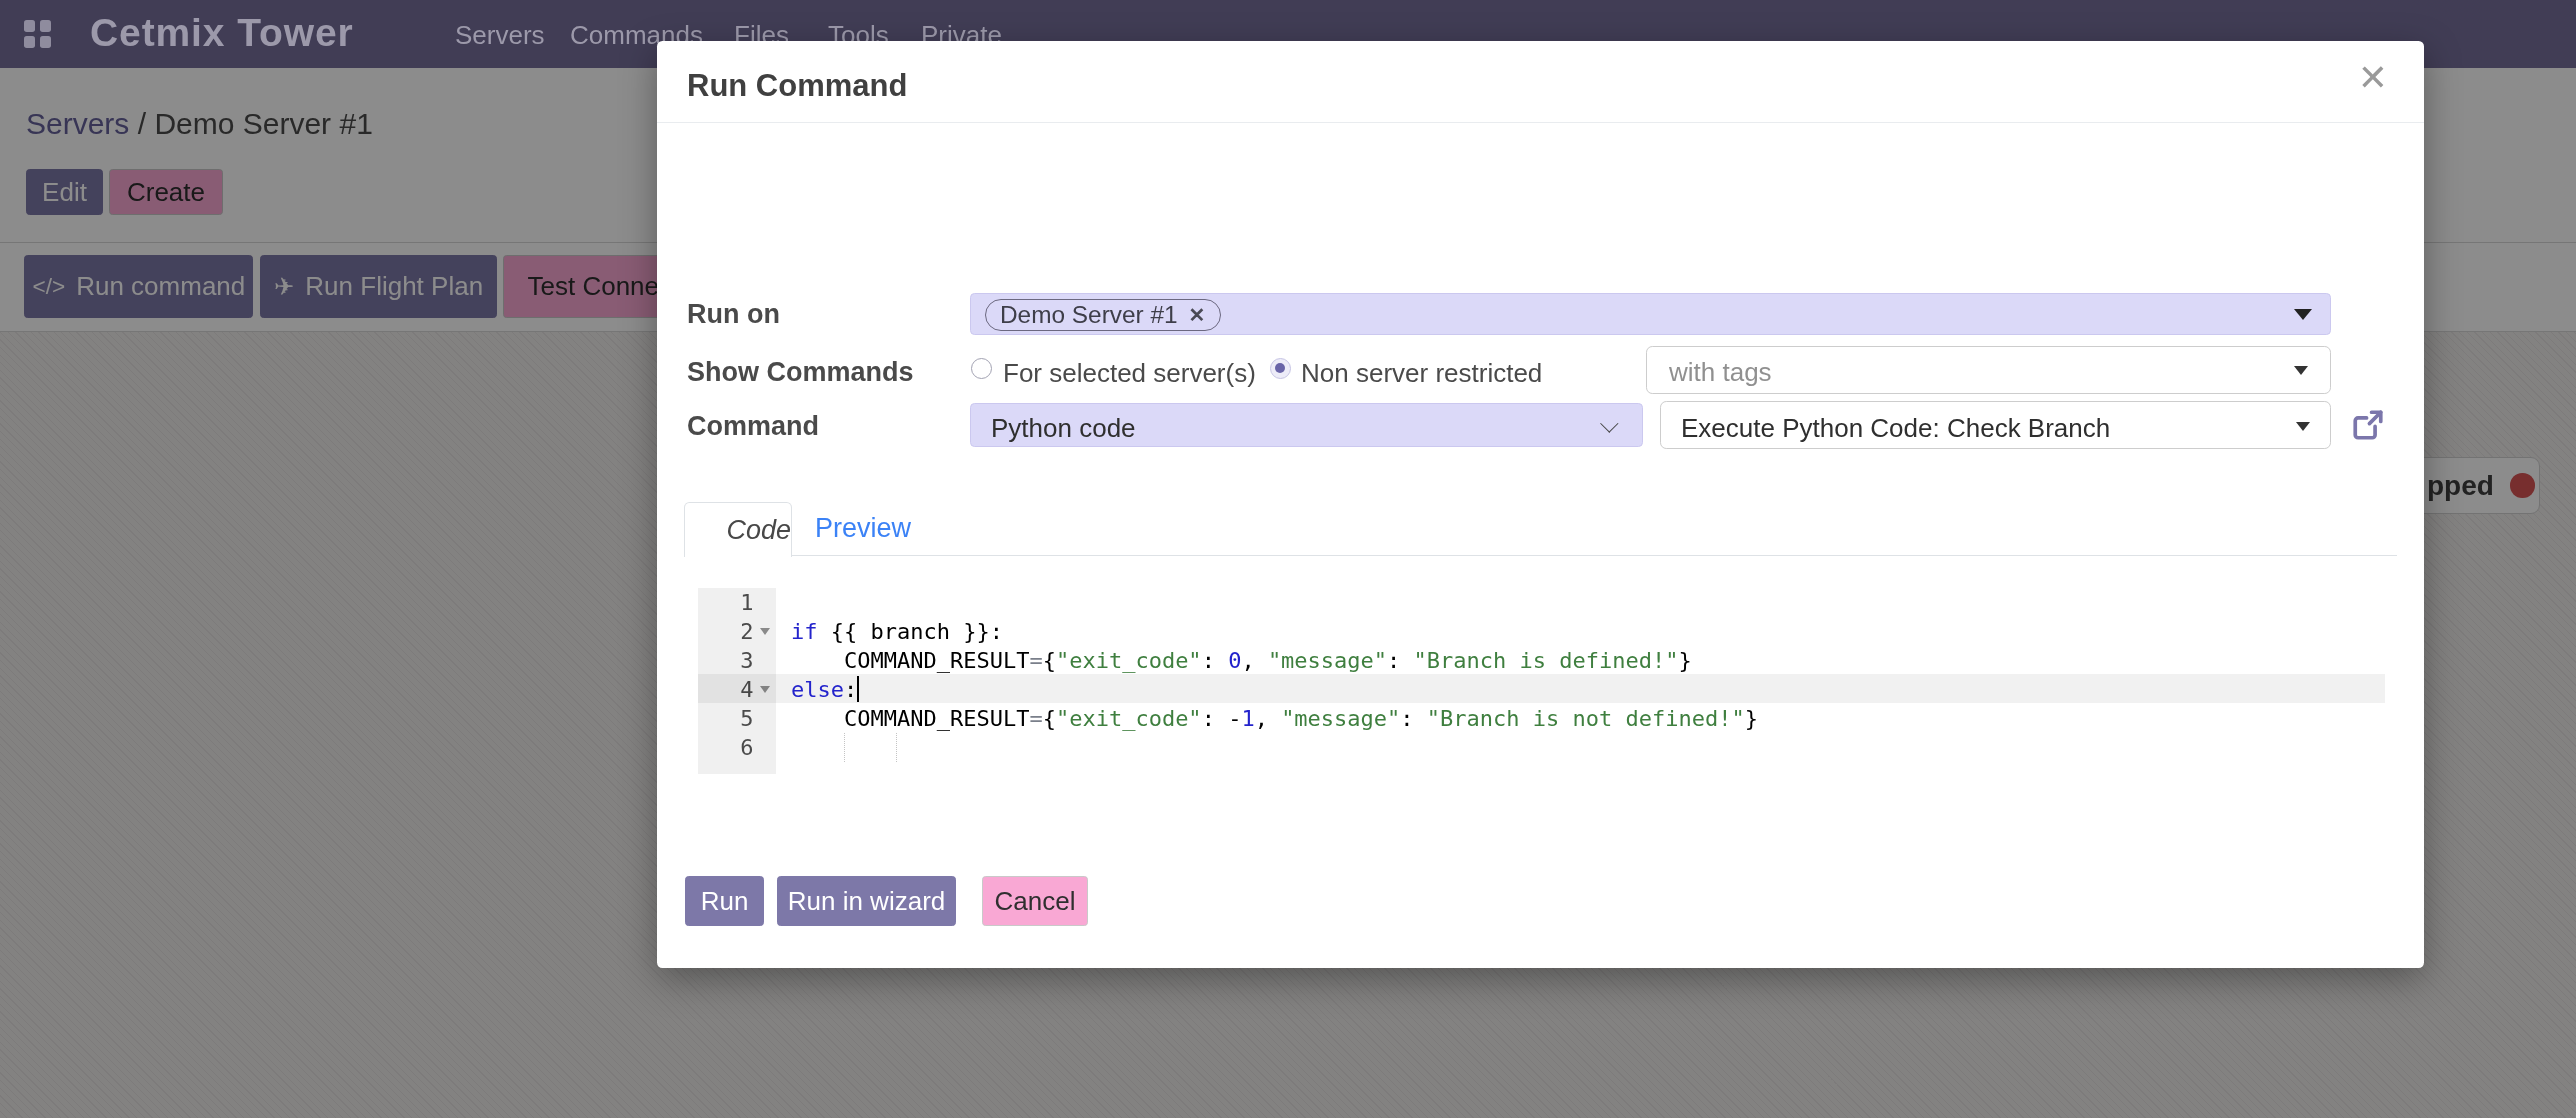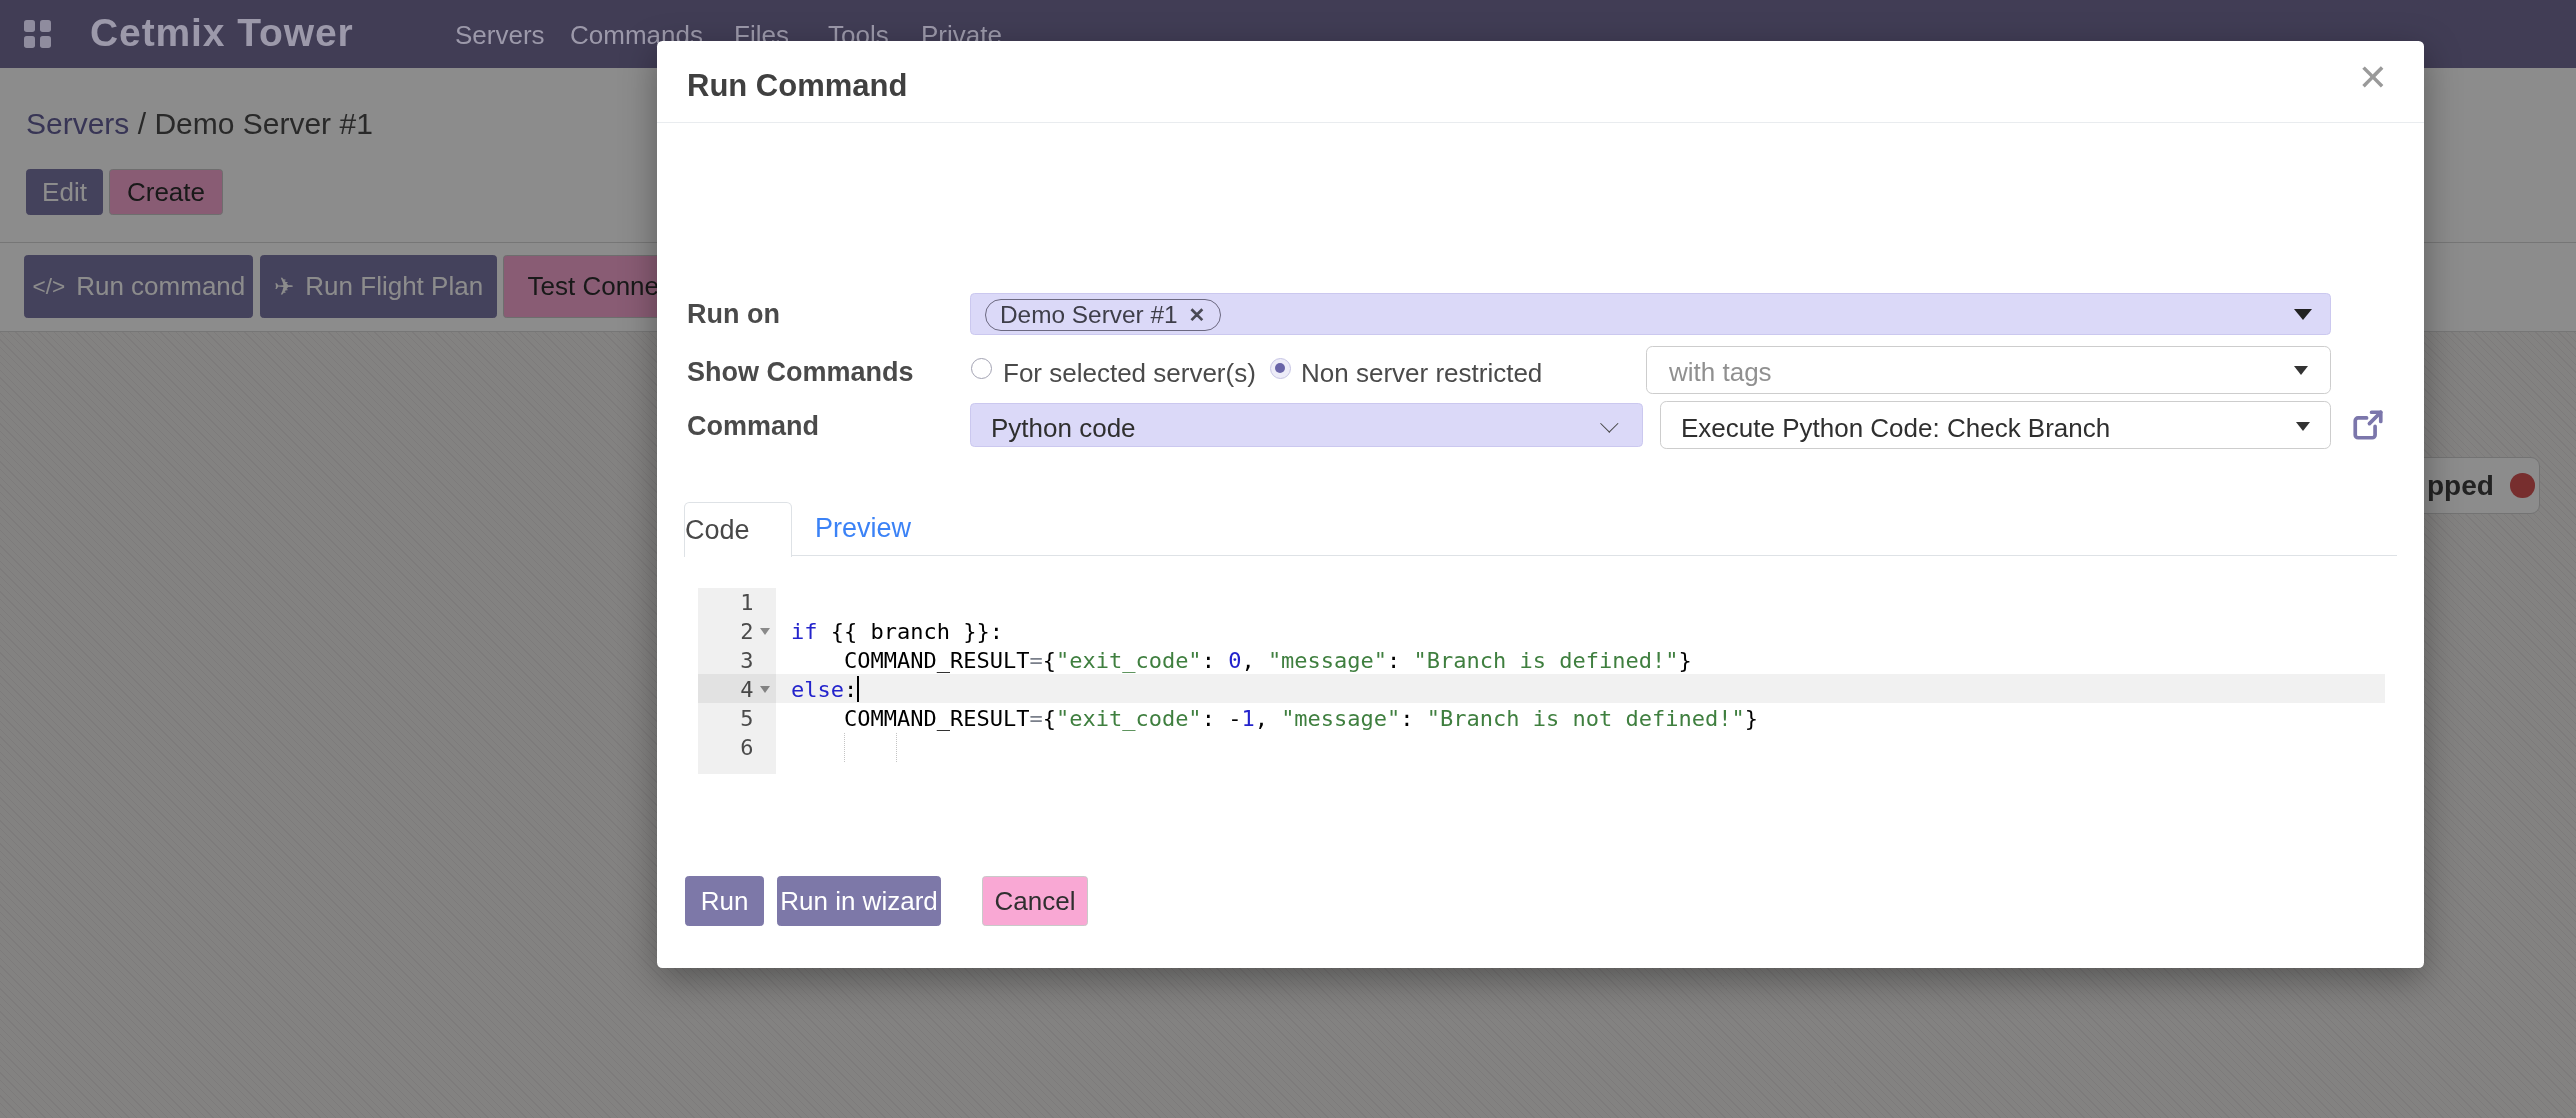--- a/index.html
+++ b/index.html
@@ -65,21 +65,21 @@
   .radio.off { border:1.8px solid #a2a2b2; background:#fff; }
   .radio.on { border:1.8px solid #c6c4e4; background:#edecf8; }
   .radio.on::after { content:""; position:absolute; left:3.6px; top:3.6px; width:10px; height:10px; border-radius:50%; background:#6964a8; }
   .rlabel { position:absolute; font-size:26px; color:#4a4a4a; }
   .ext-link { position:absolute; left:1694px; top:367px; width:34px; height:34px; color:#7b76ab; cursor:pointer; }
 
   
   .tabs-hr { position:absolute; left:27px; top:514px; width:1713px; height:0.9px; background:#dee2e6; }
   .tab-code { position:absolute; left:27px; top:461px; width:108px; height:55px; background:#fff;
     border:0.9px solid #dee2e6; border-bottom:none; border-radius:5.4px 5.4px 0 0; z-index:2;
-    display:flex; align-items:center; justify-content:flex-start; font-size:27px; color:#484848; cursor:pointer; }
+    display:flex; align-items:center; justify-content:flex-end; font-size:27px; color:#484848; cursor:pointer;font-style:italic; }
   .tab-preview { position:absolute; left:158px; top:472px; font-size:27px; color:#3b82f6; cursor:pointer; }
 
   
   .editor { position:absolute; left:27px; top:542px; width:1713px; height:244px; font-family:"DejaVu Sans Mono", monospace; }
   .gutter { position:absolute; left:13.5px; top:4.5px; width:78px; height:186px; background:#f0f0f0; }
   .gutter-cell { position:relative; height:29px; line-height:29px; text-align:right; padding-right:22px; font-size:22px; color:#4b4b4b; }
   .fold-arrow { position:absolute; right:5.4px; top:11.7px; width:0; height:0;
     border-left:5.4px solid transparent; border-right:5.4px solid transparent; border-top:7.2px solid #8a8a8a; cursor:pointer; }
   .active-line { position:absolute; left:13.5px; top:91px; width:1687px; height:29px; background:rgba(0,0,0,0.055); }
   .code-lines { position:absolute; left:107px; top:4.5px; }
@@ -244,21 +244,21 @@
           <div class="code-line"></div>
         </div>
       <div class="cursor"></div>
       <div class="iguide" style="left:160px;"></div>
       <div class="iguide" style="left:212px;"></div>
     </div>
 
     <div class="mbtn btn-primary" style="left:28px; width:79px;">
         <span>Run</span>
       </div>
-    <div class="mbtn btn-primary" style="left:120px; width:164px;">
+    <div class="mbtn btn-primary" style="left:120px; width:179px;">
         <span>Run in wizard</span>
       </div>
     <div class="mbtn btn-outline" style="left:325px; width:106px;">
         <span>Cancel</span>
       </div>
   </div>
 
 </div>
 
 

